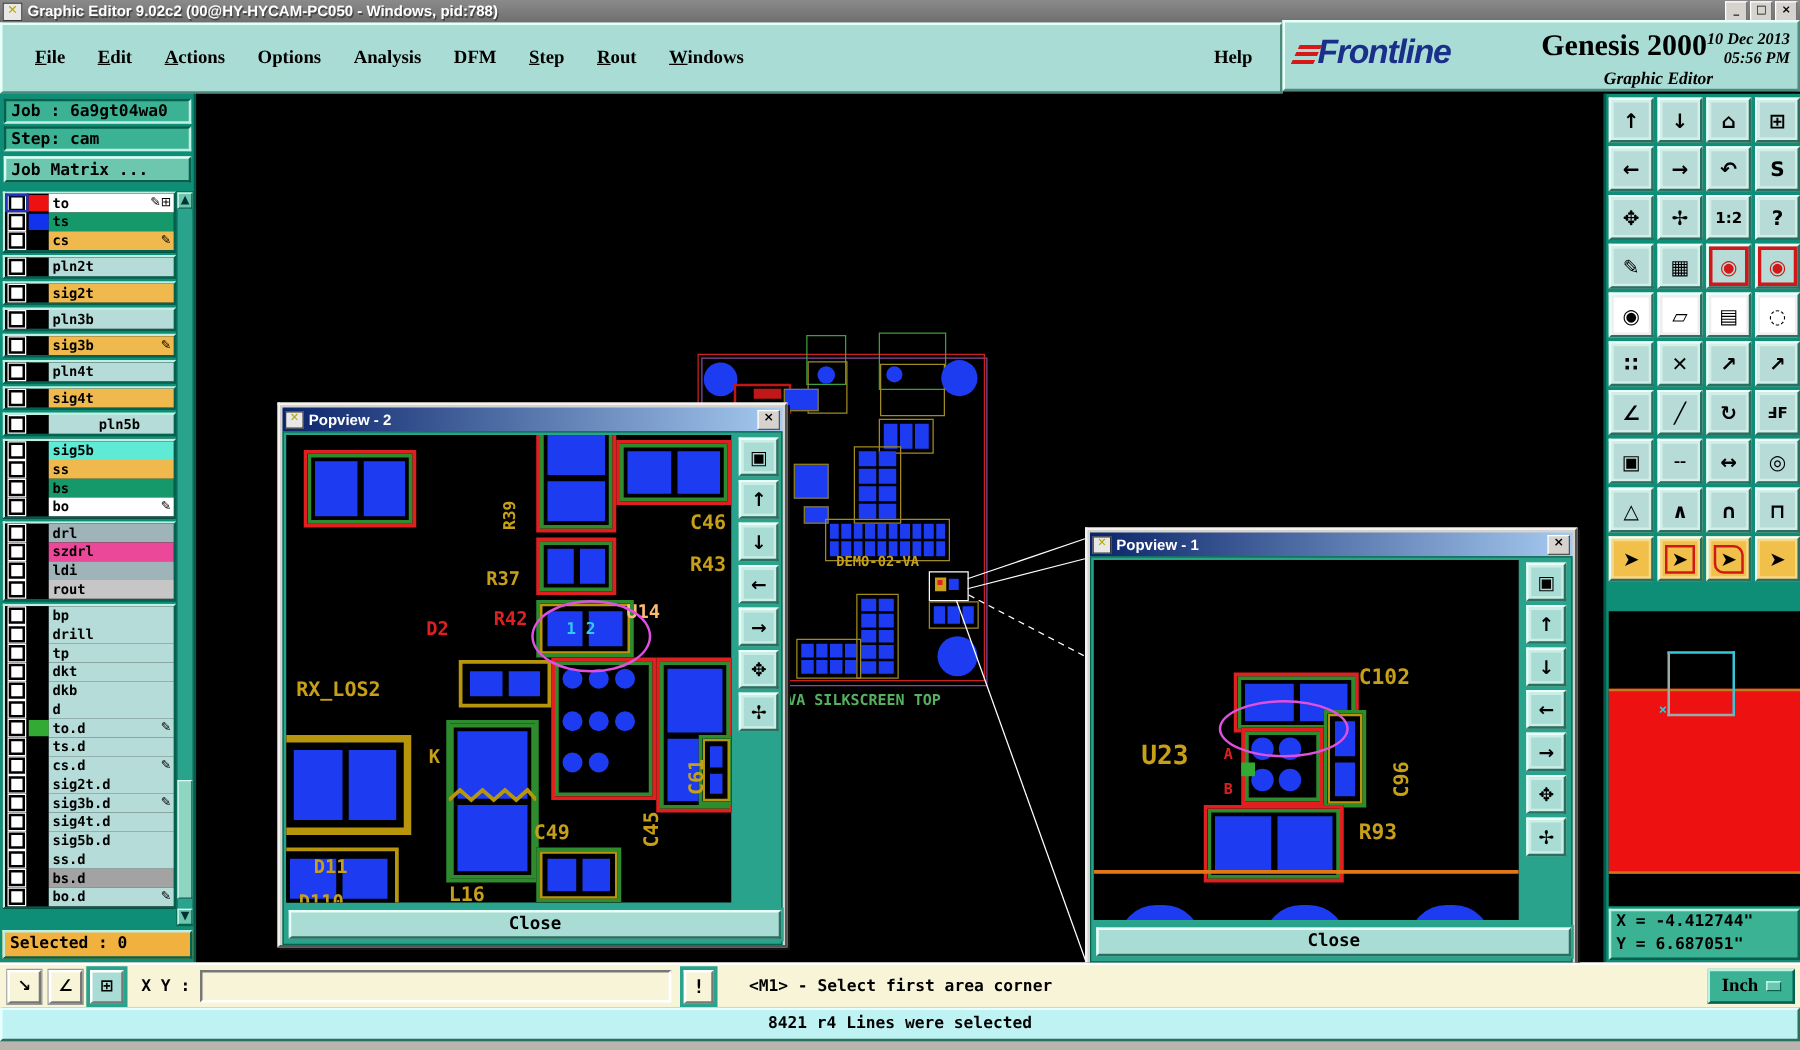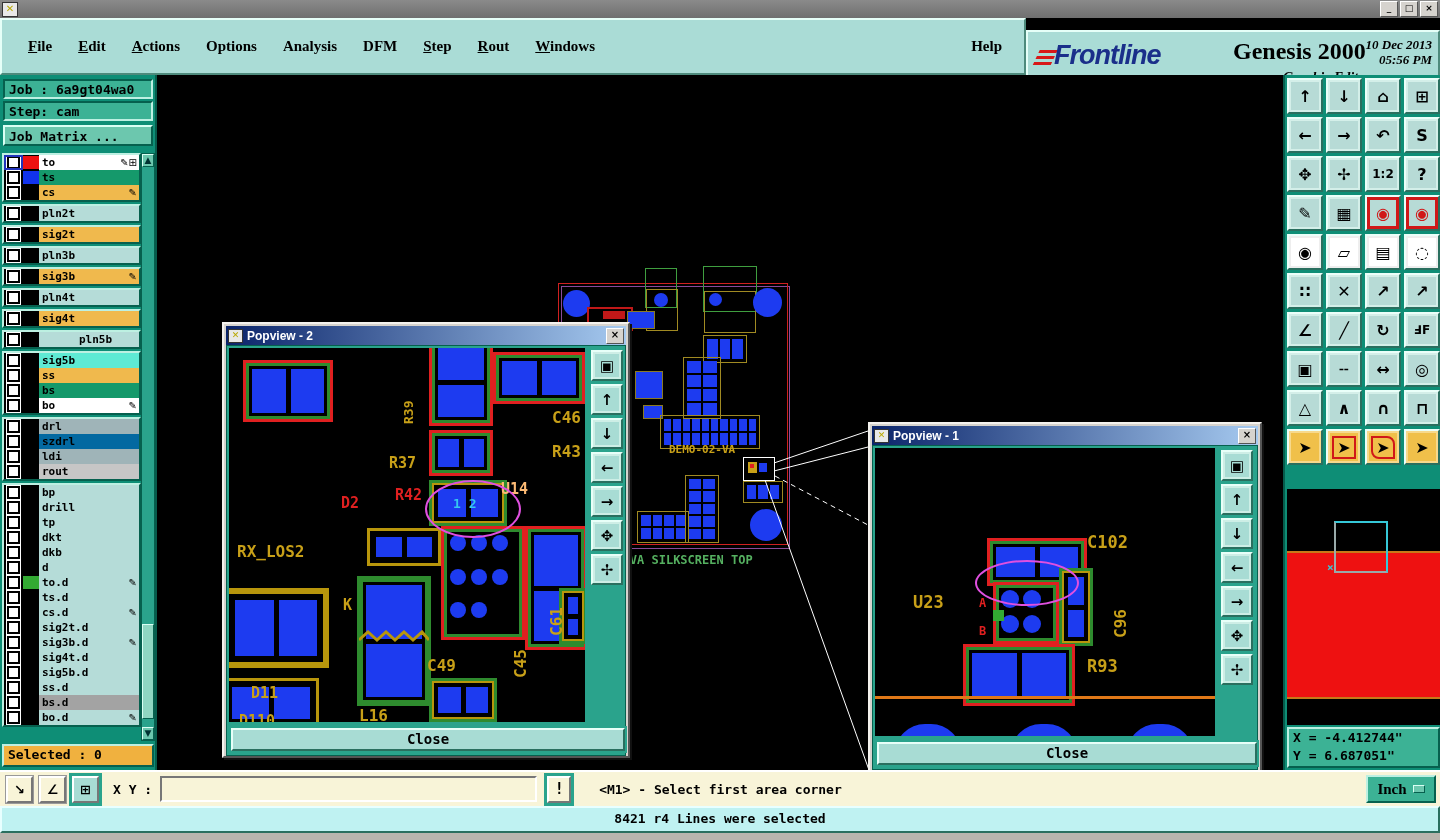--- a/index.html
+++ b/index.html
@@ -13,21 +13,21 @@
   .titlebar .ttext{color:#fff;font:bold 12px "Liberation Sans",sans-serif;text-shadow:1px 1px #444;}
   .winbtns{margin-left:auto;display:flex;gap:2px;}
   .winbtn{width:16px;height:14px;background:#d6d3ce;border:1px solid;border-color:#fff #555 #555 #fff;
           font:bold 9px/12px "DejaVu Sans",sans-serif;text-align:center;color:#000;}
   
   .menubar{position:absolute;left:0;top:18px;width:1026px;height:57px;background:#aadcd6;
            border:2px solid;border-color:#e6fff8 #4e8a7c #4e8a7c #e6fff8;box-sizing:border-box;
            display:flex;align-items:center;}
   .menu-item{font:bold 15px "Liberation Serif",serif;color:#000;margin-left:26px;cursor:default;}
   .menu-item.help{margin-left:auto;margin-right:22px;}
-  .brand{position:absolute;left:1026px;top:30px;width:414px;height:57px;background:#aadcd6;
+  .brand{position:absolute;left:1026px;top:16px;width:414px;height:57px;background:#aadcd6;
          border:2px solid;border-color:#e6fff8 #4e8a7c #4e8a7c #e6fff8;box-sizing:border-box;}
   .speed{position:absolute;left:8px;top:18px;width:18px;height:16px;
          background:repeating-linear-gradient(#d81818 0 3px,transparent 3px 6px);transform:skewX(-25deg);}
   .flogo{position:absolute;left:26px;top:8px;font:bold italic 27px "Liberation Sans",sans-serif;color:#1a2f8a;letter-spacing:-1px;}
   .gname{position:absolute;left:205px;top:6px;font:bold 24px "Liberation Serif",serif;color:#000;}
   .gsub{position:absolute;left:255px;top:38px;font:bold italic 14px "Liberation Serif",serif;color:#000;}
   .gdate{position:absolute;right:6px;top:5px;font:bold italic 13px "Liberation Serif",serif;color:#000;text-align:right;line-height:15px;white-space:pre;}
   
   .sidebar{position:absolute;left:0;top:75px;width:157px;height:695px;background:#0e8e76;box-sizing:border-box;
            border-right:2px solid #065c4c;}
@@ -138,20 +138,21 @@
   .bstrip{position:absolute;left:0;top:833px;width:1440px;height:7px;background:#b9b5ae;}
   .zig{position:absolute;z-index:3;}
 </style>
 </head>
 <body>
 
 <div id="root">
 
   <div class="titlebar">
     <span class="ticon">✕</span>
+    <span class="ttext">Graphic Editor 9.02c2 (00@HY-HYCAM-PC050 - Windows, pid:788)</span>
     <span class="winbtns">
       <span class="winbtn">_</span>
       <span class="winbtn">□</span>
       <span class="winbtn">×</span>
     </span>
   </div>
 
   <div class="menubar">
     <span id="menu-items" style="display:flex">
         <span class="menu-item"><u>F</u>ile</span>
@@ -348,21 +349,21 @@
             <span class="llabel" style="background: rgb(159, 180, 184);">
               <span>drl</span>
               <span class="licons"></span>
             </span>
           </div>
           <div class="lrow">
             <span class="cbcell">
               <span class="cb"></span>
             </span>
             <span class="swcell" style="background: rgb(0, 0, 0);"></span>
-            <span class="llabel" style="background: #0369a1;">
+            <span class="llabel" style="background: #ec4899;">
               <span>szdrl</span>
               <span class="licons"></span>
             </span>
           </div>
           <div class="lrow">
             <span class="cbcell">
               <span class="cb"></span>
             </span>
             <span class="swcell" style="background: rgb(0, 0, 0);"></span>
             <span class="llabel" style="background: rgb(159, 180, 184);">
@@ -787,21 +788,21 @@
               <i></i>
             </div>
           <div class="ellipse" style="left:100px;top:112px;width:100px;height:42px"></div>
           <div style="position:absolute;left:118px;top:162px;width:11px;height:11px;background:#33aa33"></div>
           <div style="position:absolute;left:0;top:248px;width:340px;height:3px;background:#e07818"></div>
           <div style="position:absolute;left:20px;top:276px;width:66px;height:30px;background:#1d3bf0;border-radius:33px 33px 0 0"></div>
           <div style="position:absolute;left:136px;top:276px;width:66px;height:30px;background:#1d3bf0;border-radius:33px 33px 0 0"></div>
           <div style="position:absolute;left:252px;top:276px;width:66px;height:30px;background:#1d3bf0;border-radius:33px 33px 0 0"></div>
           <div id="pv1-labels">
               <span class="pvl" style="left: 212px; top: 84px; color: rgb(200, 160, 24); font-size: 17px;">C102</span>
-              <span class="pvl" style="left: 38px; top: 144px; color: rgb(200, 160, 24); font-size: 17px;">U23</span>
+              <span class="pvl" style="left: 38px; top: 144px; color: rgb(200, 160, 24); font-size: 21px;">U23</span>
               <span class="pvl" style="left: 236px; top: 190px; color: rgb(200, 160, 24); font-size: 16px; transform: rotate(-90deg);">C96</span>
               <span class="pvl" style="left: 212px; top: 208px; color: rgb(200, 160, 24); font-size: 17px;">R93</span>
               <span class="pvl" style="left: 104px; top: 148px; color: rgb(224, 32, 32); font-size: 12px;">A</span>
               <span class="pvl" style="left: 104px; top: 176px; color: rgb(224, 32, 32); font-size: 12px;">B</span>
             </div>
         </div>
         <div class="pv-tools" style="left:344px;top:2px;width:40px;height:288px">
             <div class="pvtb">▣</div>
             <div class="pvtb">↑</div>
             <div class="pvtb">↓</div>

